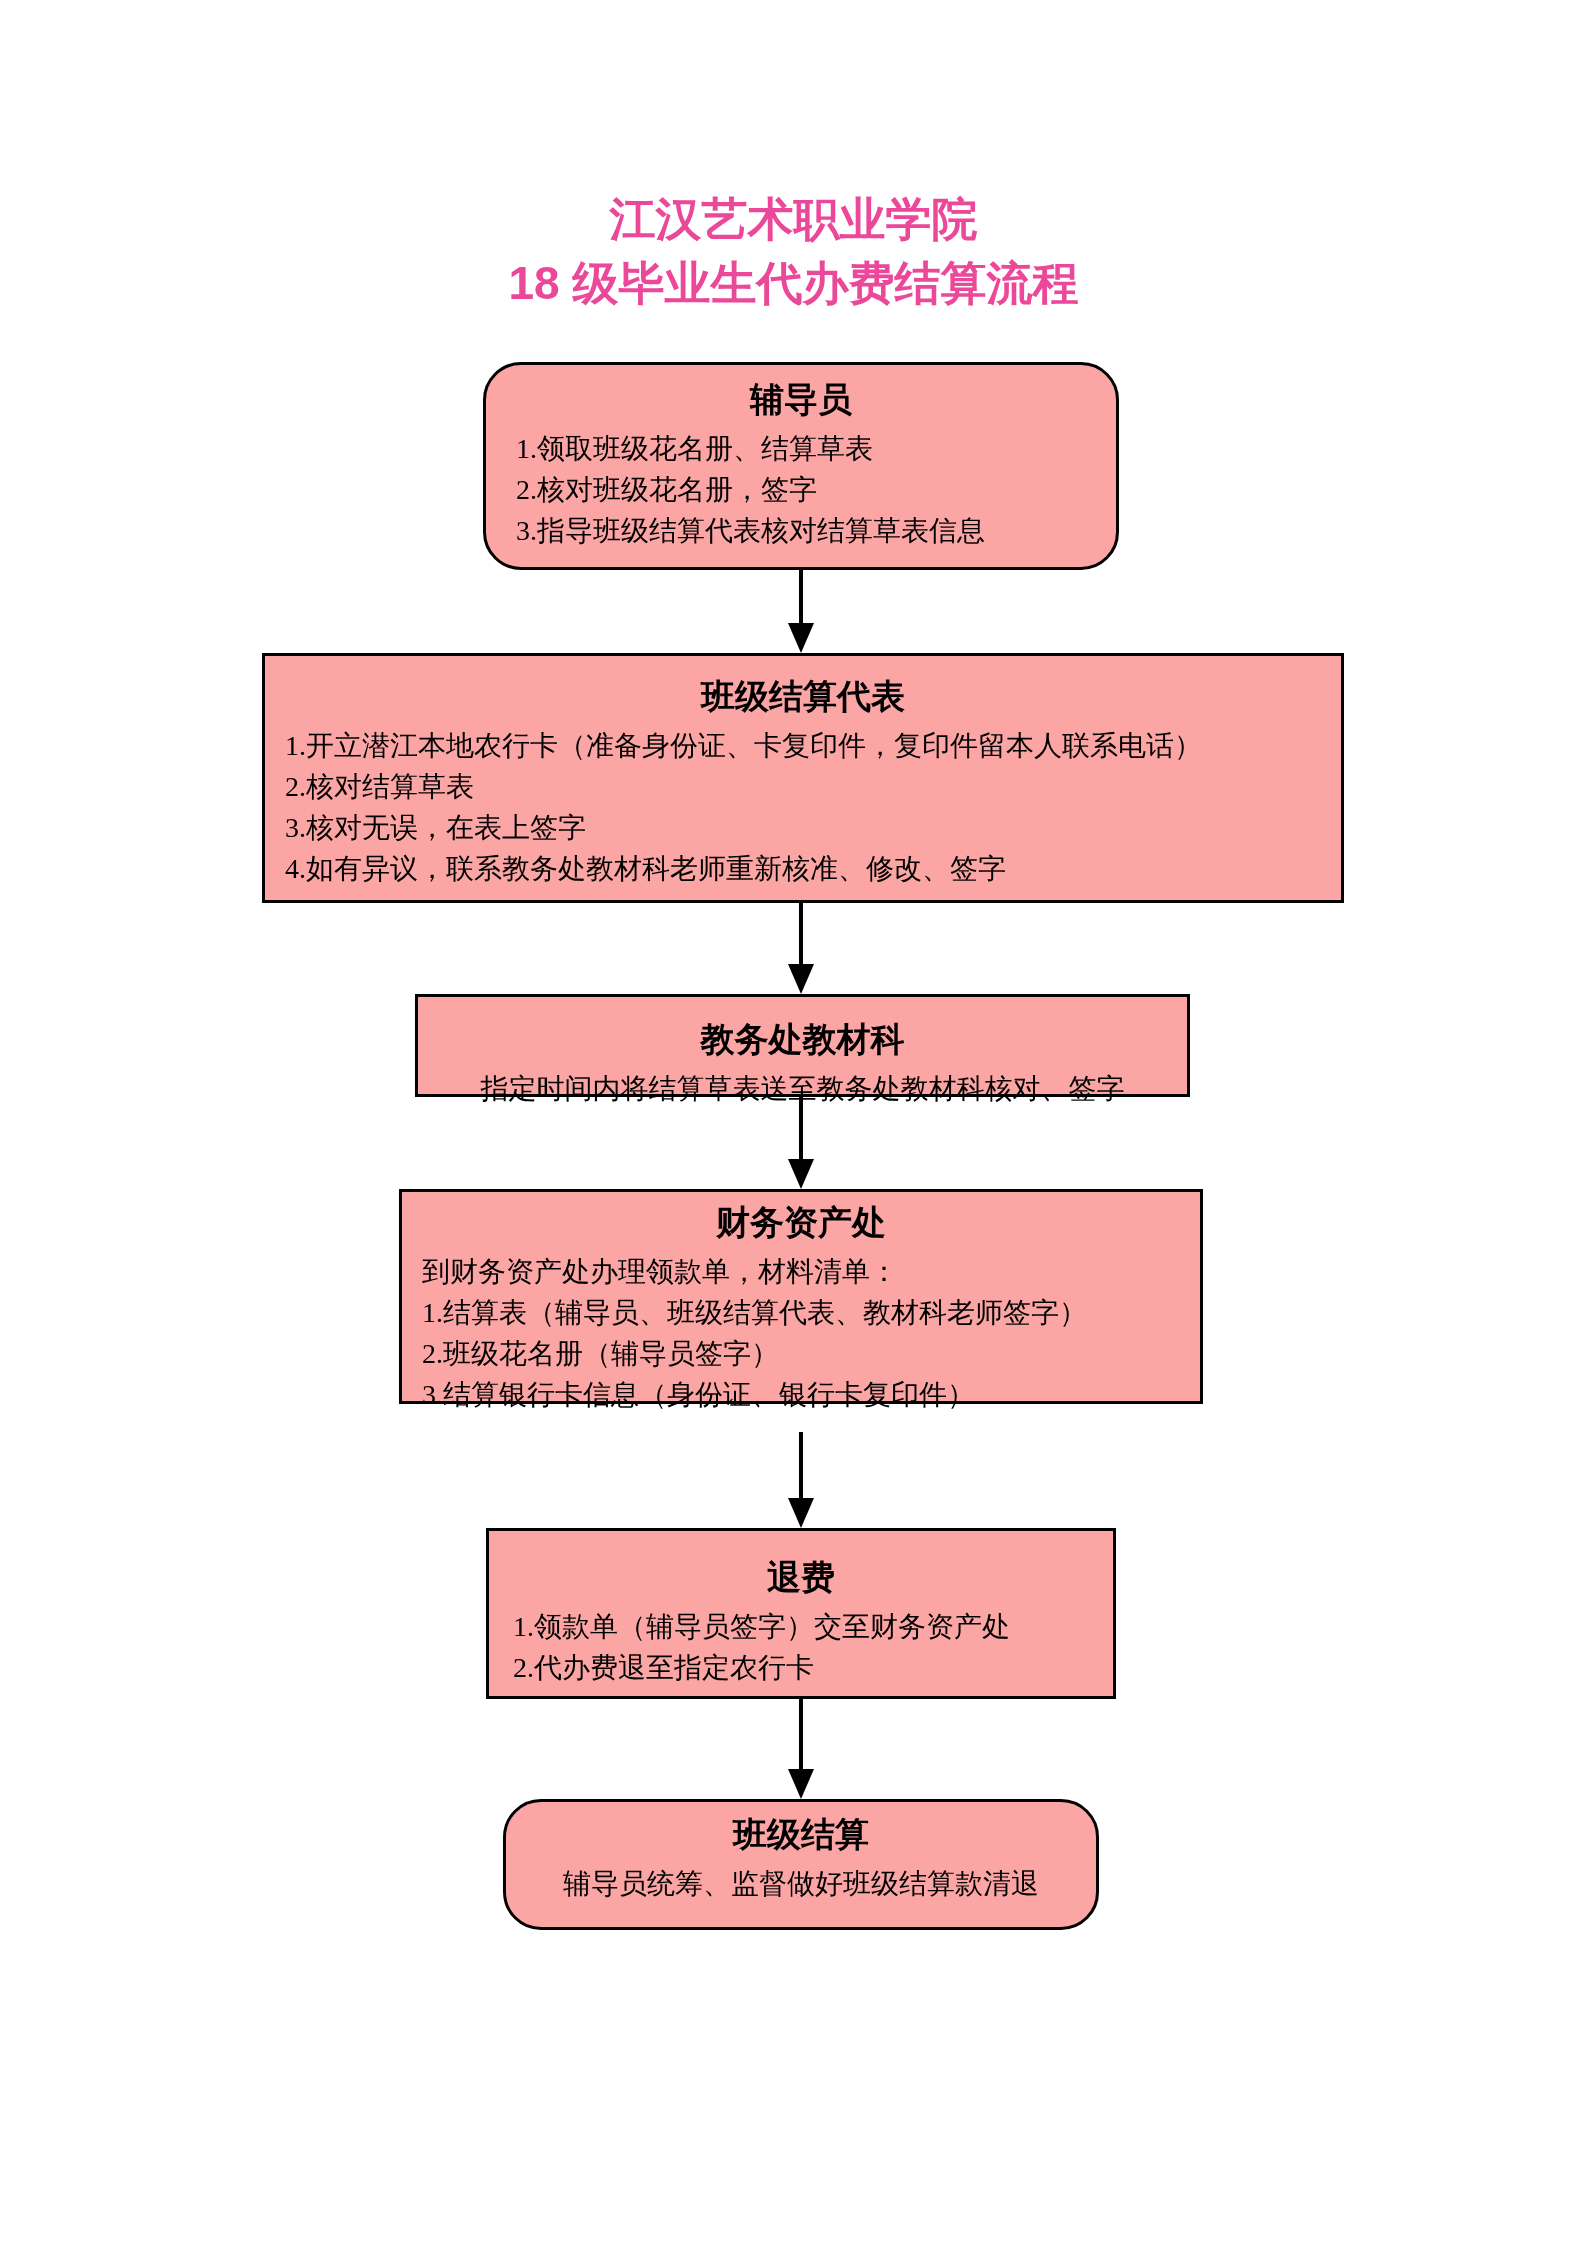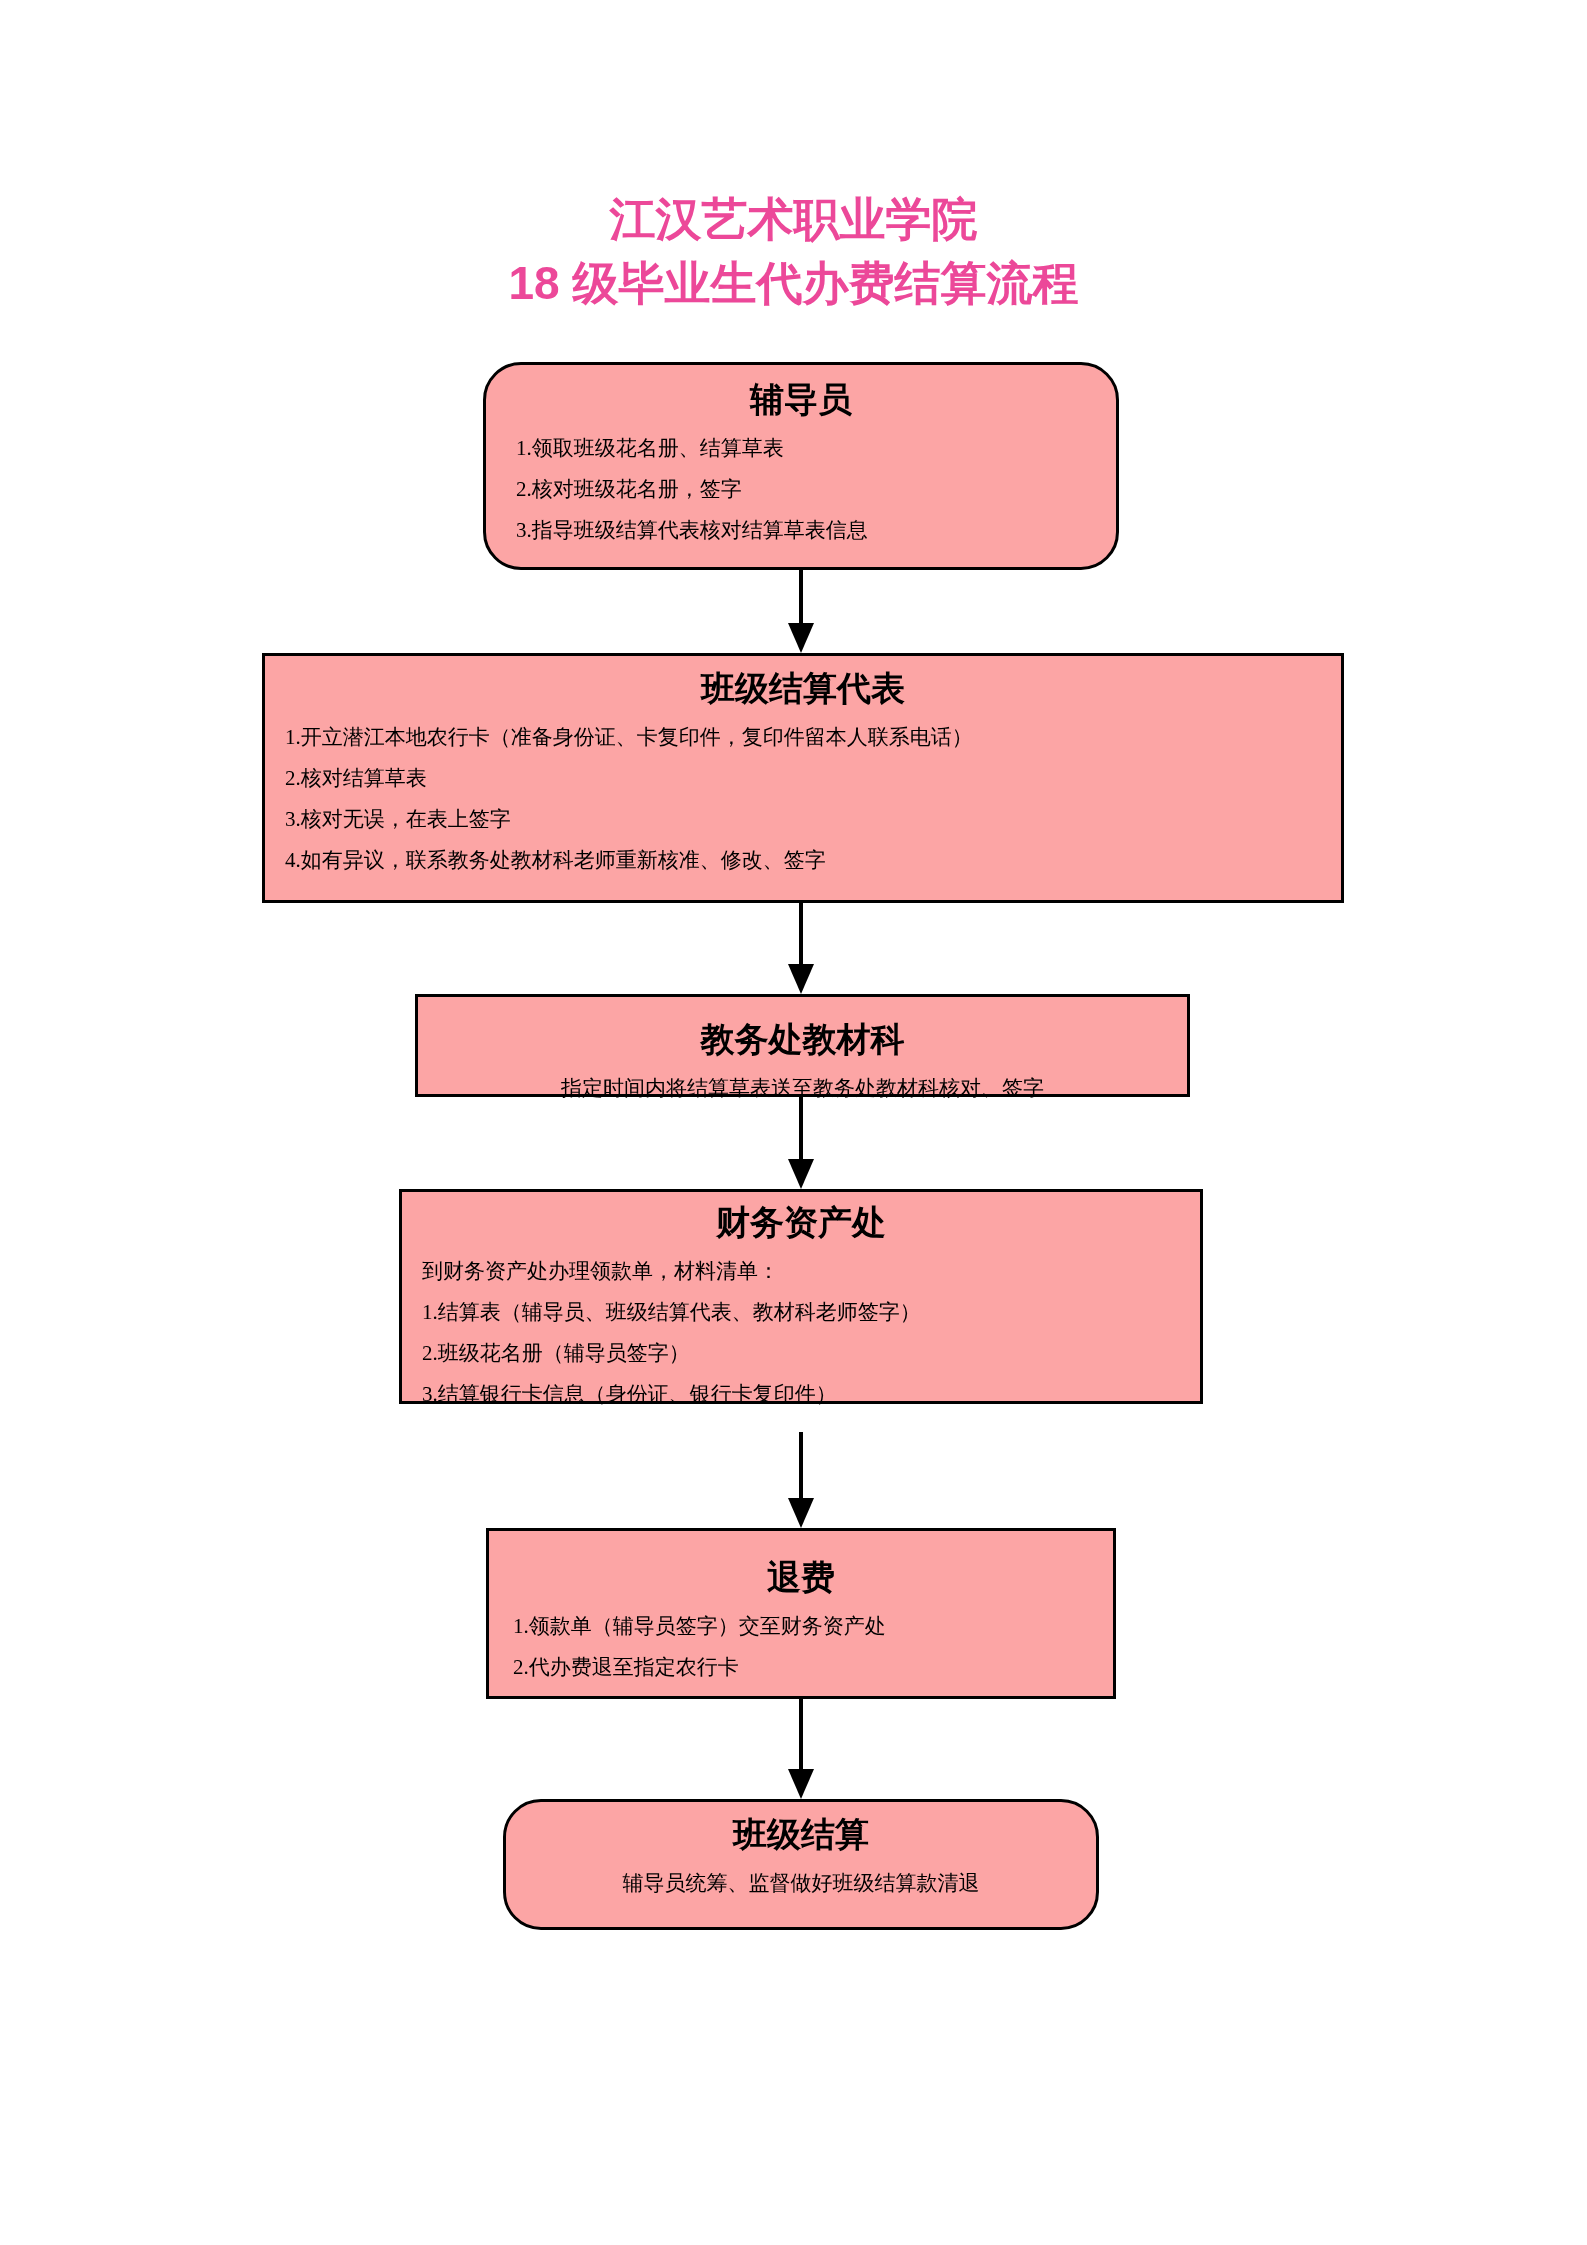--- a/index.html
+++ b/index.html
@@ -43,30 +43,30 @@
     font-family: "Liberation Sans", sans-serif;
     font-weight: bold;
     font-size: 34px;
     line-height: 44px;
     text-align: center;
     white-space: nowrap;
   }
   .node-lines { margin-top: 7px; }
   .node-line {
     font-family: "Liberation Serif", serif;
-    font-size: 21px;
+    font-size: 28px;
     line-height: 41px;
     white-space: nowrap;
   }
   .node-lines.centered .node-line { text-align: center; }
 
   
   .node-counselor        { left: 483px;  top: 362px;  width: 636px;  height: 208px; padding: 12px 0 0 30px; }
   .node-counselor .node-title { margin-left: -30px; }
-  .node-class-rep        { left: 262px;  top: 653px;  width: 1082px; height: 250px; padding: 10px 0 0 20px; }
+  .node-class-rep        { left: 262px;  top: 653px;  width: 1082px; height: 250px; padding: 18px 0 0 20px; }
   .node-class-rep .node-title { margin-left: -20px; }
   .node-textbook-section { left: 415px;  top: 994px;  width: 775px;  height: 103px; padding: 20px 0 0 0; }
   .node-finance-office   { left: 399px;  top: 1189px; width: 804px;  height: 215px; padding: 8px 0 0 20px; }
   .node-finance-office .node-title { margin-left: -20px; }
   .node-refund           { left: 486px;  top: 1528px; width: 630px;  height: 171px; padding: 24px 0 0 24px; }
   .node-refund .node-title { margin-left: -24px; }
   .node-class-settlement { left: 503px;  top: 1799px; width: 596px;  height: 131px; padding: 10px 0 0 0; border-radius: 30px; }
 
   
   .arrow {

